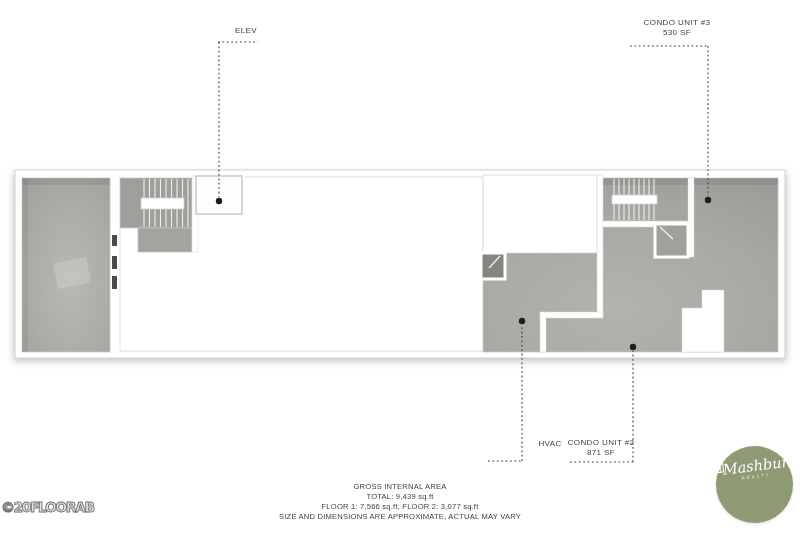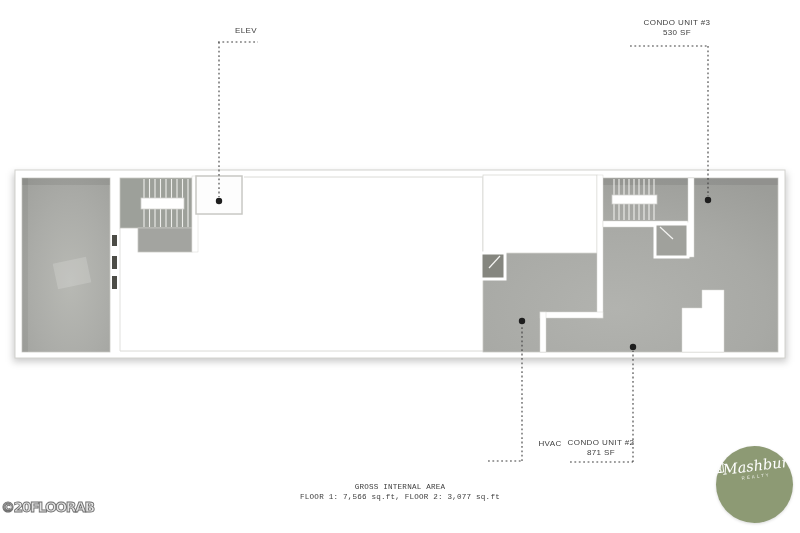--- a/index.html
+++ b/index.html
@@ -3,21 +3,21 @@
 <meta charset="utf-8">
 <style>
   html,body{margin:0;padding:0;background:#ffffff;}
   #canvas{position:relative;width:800px;height:533px;background:#ffffff;overflow:hidden;
           font-family:"Liberation Sans",sans-serif;}
   svg{position:absolute;left:0;top:0;}
   .lbl{position:absolute;transform:translateX(-50%);font-size:8px;line-height:10px;
        color:#3e3e3e;letter-spacing:.4px;text-align:center;white-space:nowrap;}
   .footer{position:absolute;left:400px;top:482px;transform:translateX(-50%);
           text-align:center;font-size:7.6px;line-height:10px;color:#3e3e3e;
-          letter-spacing:.2px;white-space:nowrap;font-family:Liberation Mono, monospace;}
+          letter-spacing:.2px;white-space:nowrap;}
   .watermark{position:absolute;left:1px;top:499px;font-family:"DejaVu Sans",sans-serif;
              font-weight:bold;font-size:14px;letter-spacing:-1.5px;
              color:rgba(110,110,110,0.18);-webkit-text-stroke:0.9px #6f6f6f;}
   .logo{position:absolute;left:716px;top:446px;width:77px;height:77px;border-radius:50%;
         background:#8d9a74;box-shadow:0 1px 3px rgba(0,0,0,.15);
         display:flex;flex-direction:column;align-items:center;justify-content:flex-start;}
   .logo-inner{display:flex;flex-direction:column;align-items:center;transform:rotate(-7deg);
               margin-top:9px;}
   .logo-script{font-family:"DejaVu Serif",serif;font-style:italic;font-size:14.5px;
                color:#ffffff;line-height:14px;margin-top:1px;}
@@ -154,21 +154,23 @@
 
   <div class="lbl" style="left:520px;top:439px;margin-left:30px;">HVAC</div>
 
   <div class="lbl" style="left:601px;top:438px;text-align:center;">
     <div>CONDO UNIT #2</div>
     <div>871 SF</div>
   </div>
 
   <div class="footer">
     <div>GROSS INTERNAL AREA</div>
+    <div>TOTAL: 9,439 sq.ft</div>
     <div>FLOOR 1: 7,566 sq.ft, FLOOR 2: 3,077 sq.ft</div>
+    <div>SIZE AND DIMENSIONS ARE APPROXIMATE, ACTUAL MAY VARY</div>
   </div>
 
   <div class="watermark">©20FLOORAB</div>
 
   <div class="logo">
     <div class="logo-inner">
       <svg width="15" height="15" viewBox="0 0 16 16">
         <g fill="none" stroke="#ffffff" stroke-width="1">
           <rect x="4" y="5" width="8" height="9"></rect>
           <path d="M3,5 L8,1.5 L13,5"></path>

